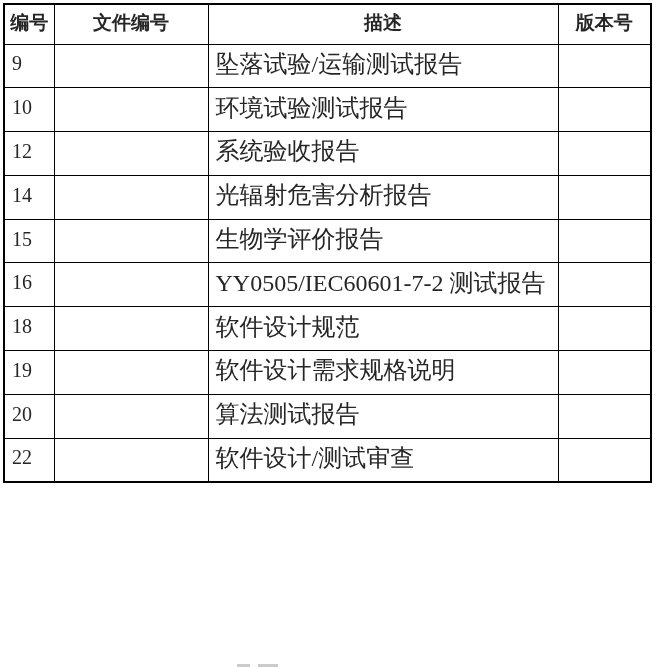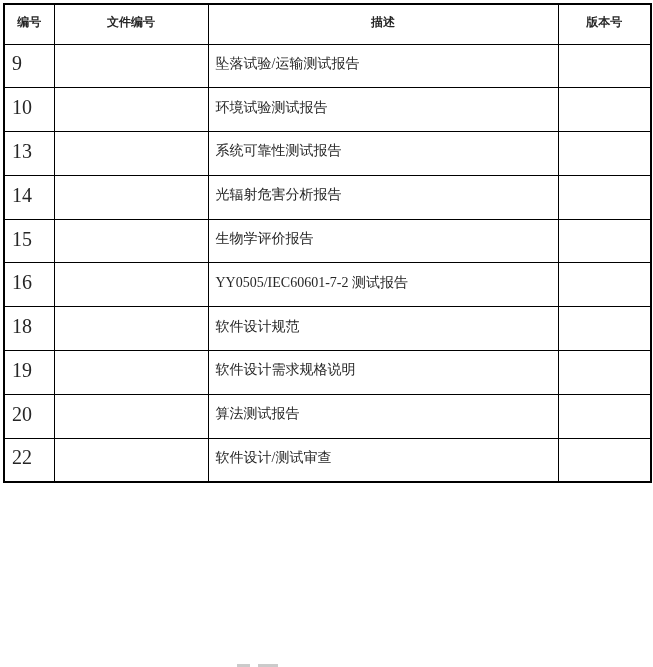--- a/index.html
+++ b/index.html
@@ -33,26 +33,26 @@
     box-sizing: border-box;
   }
   .doc-table thead tr {
     height: 40px;
   }
   .doc-table tbody tr {
     height: 43.8px;
   }
   .doc-table th {
     font-weight: bold;
-    font-size: 12px;
+    font-size: 19px;
     text-align: center;
     padding: 0 0 3px 0;
   }
   .doc-table td {
-    font-size: 14px;
+    font-size: 24px;
     padding: 0 0 4px 0;
   }
   td.c-no {
     padding-left: 7px;
     font-size: 20px;
   }
   td.c-desc {
     padding-left: 7px;
   }
   col.w-no      { width: 50px; }
@@ -92,23 +92,23 @@
         <td class="c-desc">坠落试验/运输测试报告</td>
         <td class="c-version"></td>
       </tr>
       <tr>
         <td class="c-no">10</td>
         <td class="c-docno"></td>
         <td class="c-desc">环境试验测试报告</td>
         <td class="c-version"></td>
       </tr>
       <tr>
-        <td class="c-no">13</td>
+        <td class="c-no">12</td>
         <td class="c-docno"></td>
-        <td class="c-desc">系统可靠性测试报告</td>
+        <td class="c-desc">系统验收报告</td>
         <td class="c-version"></td>
       </tr>
       <tr>
         <td class="c-no">14</td>
         <td class="c-docno"></td>
         <td class="c-desc">光辐射危害分析报告</td>
         <td class="c-version"></td>
       </tr>
       <tr>
         <td class="c-no">15</td>

